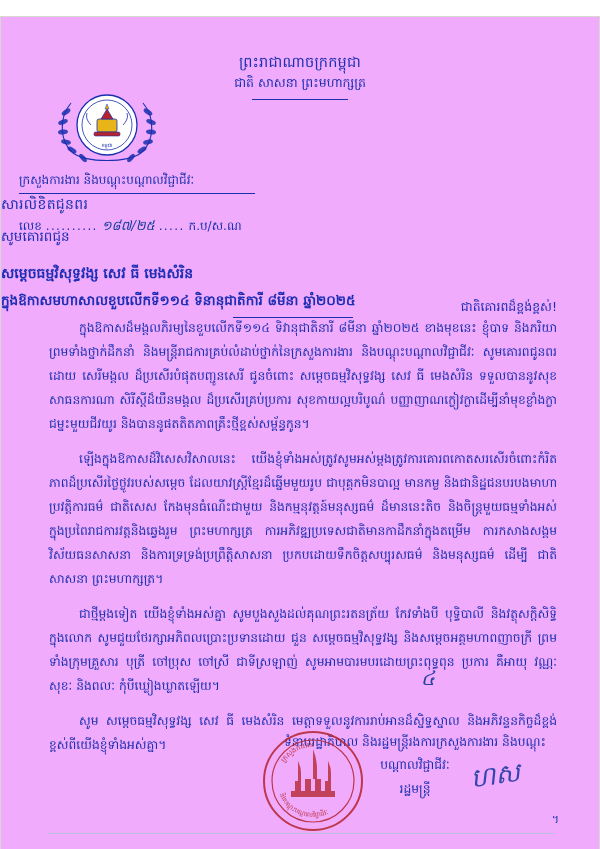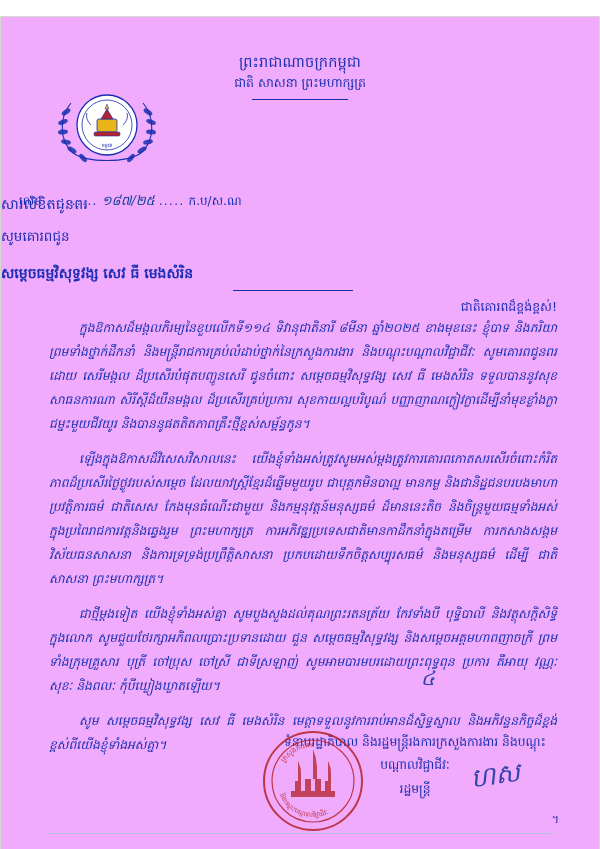--- a/index.html
+++ b/index.html
@@ -118,21 +118,21 @@
   
   .body {
     position: absolute;
     left: 48px; top: 300px;
     width: 508px;
     font-size: 12.3px;
     line-height: 1.95;
     text-align: justify;
     color: #1a2fb0;
   }
-  .body p { margin: 0 0 11px 0; text-indent: 30px; font-style: italic; }
+  .body p { margin: 0 0 11px 0; text-indent: 30px; }
   
   .date-block {
     position: absolute;
     right: 56px; top: 660px;
     text-align: center;
     font-size: 12.3px;
     line-height: 1.95;
     color: #1a2fb0;
   }
   .sign-block {
@@ -240,33 +240,35 @@
     </svg>
   </div>
 
   <div class="national-motto">
     <div class="motto-1">ព្រះរាជាណាចក្រកម្ពុជា</div>
     <div class="motto-2">ជាតិ សាសនា ព្រះមហាក្សត្រ</div>
     <div class="motto-underline"></div>
   </div>
 
   <div class="ministry">
+    <div><span class="line-under">ក្រសួងការងារ និងបណ្ដុះបណ្ដាលវិជ្ជាជីវៈ</span></div>
     <div class="numline">
       <span>លេខ</span>
       <span class="dots">..........</span>
       <span class="handwrite">១៨៧/២៥</span>
       <span class="dots">.....</span>
       <span>ក.ប/ស.ណ</span>
     </div>
   </div>
 
   <div class="title-block">
     <div class="t-sar">សារលិខិតជូនពរ</div>
     <div class="t-sum">សូមគោរពជូន</div>
     <div class="t-name">សម្ដេចធម្មវិសុទ្ធវង្ស សេវ ធី មេងសំរិន</div>
+    <div class="t-occasion">ក្នុងឱកាសមហាសាលខួបលើកទី១១៤ ទិនានុជាតិការី ៨មីនា ឆ្នាំ២០២៥</div>
     <div class="t-rule"></div>
   </div>
   <div class="honor">ជាតិគោរពដ៏ខ្ពង់ខ្ពស់!</div>
 
   <div class="body">
     <p>ក្នុងឱកាសដ៏មង្គលភិរម្យនៃខួបលើកទី១១៤ ទិវានុជាតិនារី ៨មីនា ឆ្នាំ២០២៥ ខាងមុខនេះ ខ្ញុំបាទ និងភរិយា ព្រមទាំងថ្នាក់ដឹកនាំ និងមន្ត្រីរាជការគ្រប់លំដាប់ថ្នាក់នៃក្រសួងការងារ និងបណ្ដុះបណ្ដាលវិជ្ជាជីវៈ សូមគោរពជូនពរដោយ សេរីមង្គល ដ៏ប្រសើរបំផុតបញ្ជូនសេរី ជូនចំពោះ សម្ដេចធម្មវិសុទ្ធវង្ស សេវ ធី មេងសំរិន ទទួលបាននូវសុខសាធនការណា សិរីស្ដីដ៏យឺនមង្គល ដ៏ប្រសើរគ្រប់ប្រការ សុខកាយល្អបរិបូណ៌ បញ្ញាញាណក្លៀវក្លាដើម្បីនាំមុខខ្លាំងក្លា ជម្នះមួយជីវយូរ និងបាននូផតតិតភាពគ្រឹះថ្មីខ្ពស់សម្ព័ន្ធកូន។</p>
     <p>ឡើងក្នុងឱកាសដ៏វិសេសវិសាលនេះ យើងខ្ញុំទាំងអស់ត្រូវសូមអស់ម្ដងត្រូវការគោរពកោតសរសើរចំពោះកំរិតភាពដ៏ប្រសើរថ្លៃថ្លូវរបស់សម្ដេច ដែលយាវស្រ្តីខ្មែរដ៏ឆ្នើមមួយរូប ជាបុគ្គកមិនបាល្អ មានកម្ល និងជានិដ្ឋជនបរបងមាហាប្រវត្តិការធម៌ ជាតិសេស កែងមុនធំណើះជាមួយ និងកម្មនុវត្តន៍មនុស្សធម៌ ដ៏មាននេះតិច និងចិន្ត្រមួយធម្មទាំងអស់ក្នុងប្រពៃរាជការវត្តនិងឆ្វេងរួម ព្រះមហាក្សត្រ ការអភិវឌ្ឍប្រទេសជាតិមានកាដឹកនាំក្នុងតម្រើម ការកសាងសង្គមវិស័យធនសាសនា និងការទ្រទ្រង់ប្រព្រឹត្តិសាសនា ប្រកបដោយទឹកចិត្តសប្បុរសធម៌ និងមនុស្សធម៌ ដើម្បី ជាតិ សាសនា ព្រះមហាក្សត្រ។</p>
     <p>ជាថ្មីម្ដងទៀត យើងខ្ញុំទាំងអស់គ្នា សូមបួងសួងដល់គុណព្រះរតនត្រ័យ កែវទាំងបី បុទ្ធិបាលី និងវត្ថុសក្ដិសិទ្ធិក្នុងលោក សូមជួយថែរក្សាអភិពលប្រោះប្រទានដោយ ជួន សម្ដេចធម្មវិសុទ្ធវង្ស និងសម្ដេចអគ្គមហាពញាចក្រី ព្រមទាំងក្រុមគ្រួសារ បុត្រី ចៅប្រុស ចៅស្រី ជាទីស្រឡាញ់ សូមអាមបារមបរដោយព្រះពុទ្ធពុន ប្រការ គឺអាយុ វណ្ណៈ សុខៈ និងពលៈ កុំបីឃ្លៀងឃ្លាតឡើយ។</p>
     <p>សូម សម្ដេចធម្មវិសុទ្ធវង្ស សេវ ធី មេងសំរិន មេត្តាទទួលនូវការរាប់អានដ៏ស្និទ្ធស្នាល និងអភិវន្ទនកិច្ចដ៏ខ្ពង់ខ្ពស់ពីយើងខ្ញុំទាំងអស់គ្នា។</p>
   </div>

